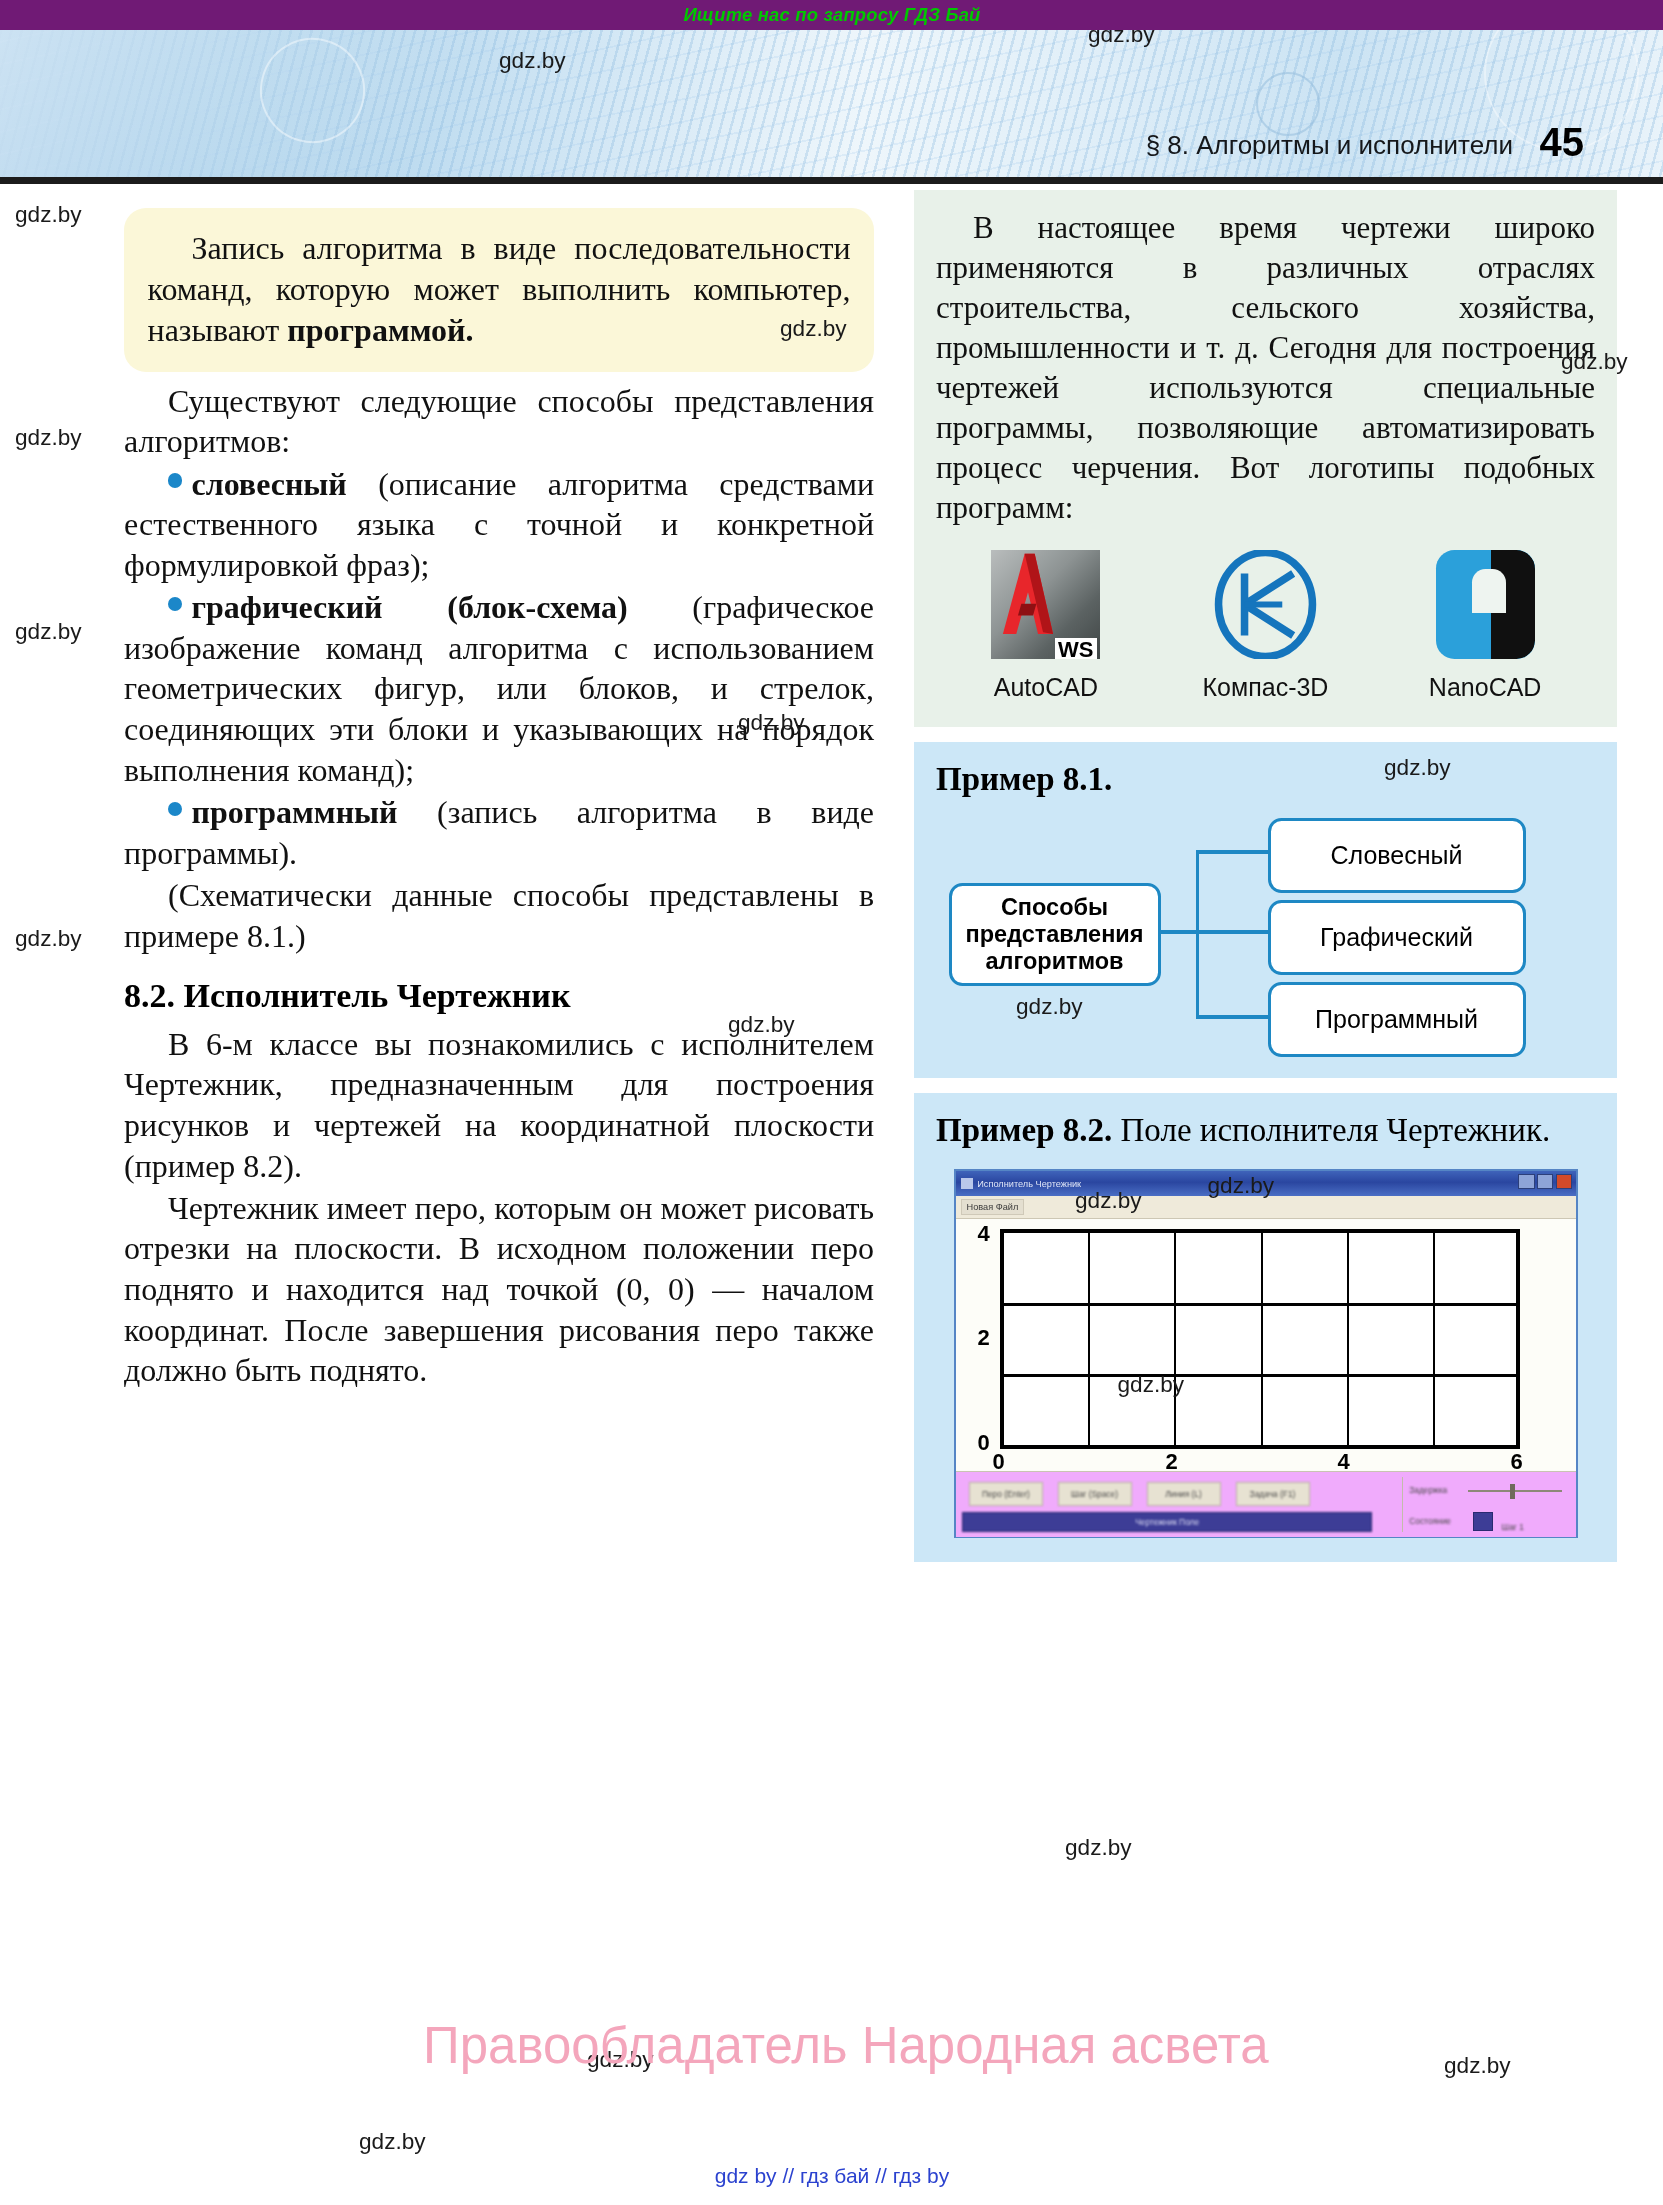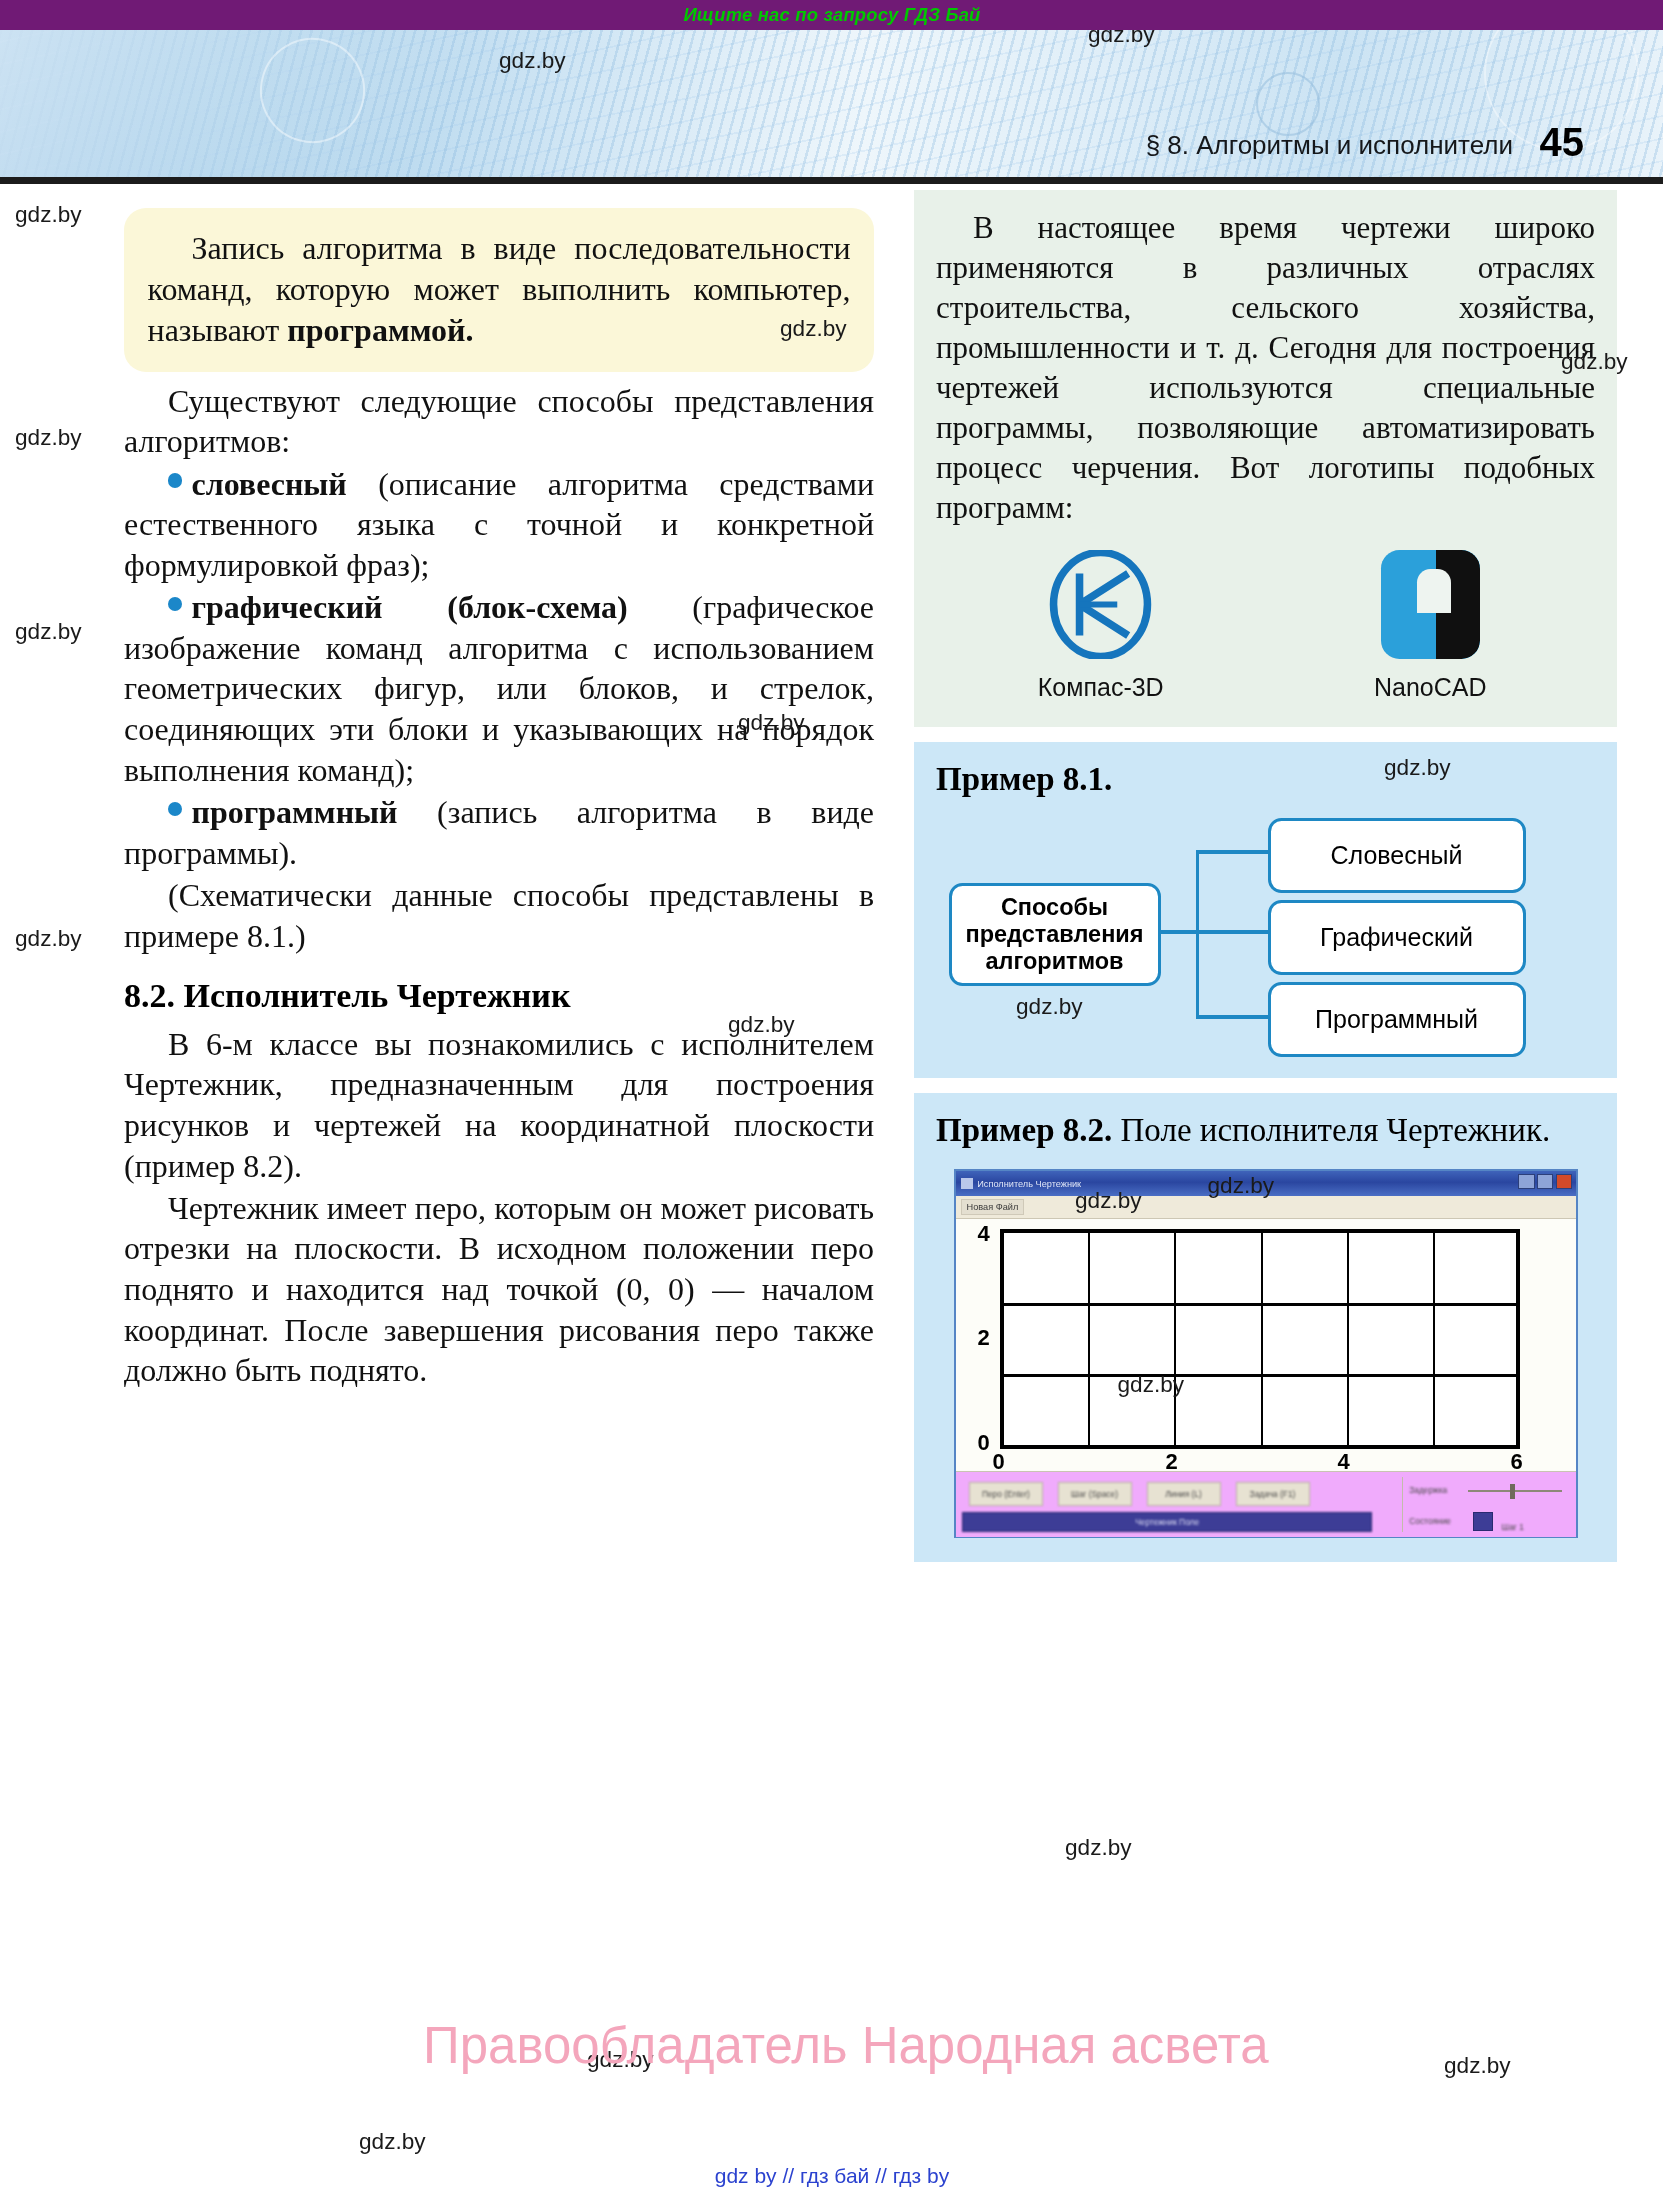--- a/index.html
+++ b/index.html
@@ -296,20 +296,31 @@
     <p class="body-p">Чертежник имеет перо, которым он может рисовать отрезки на плоскости. В исходном положении перо поднято и находится над точкой (0, 0) — началом координат. После завершения рисования перо также должно быть поднято.</p>
   </div>
 
   <div class="col-right">
 
     <div class="green-box">
       <p>В настоящее время чертежи широко применяются в различных отраслях строительства, сельского хозяйства, промышленности и т. д. Сегодня для построения чертежей используются специальные программы, позволяющие автоматизировать процесс черчения. Вот логотипы подобных программ:</p>
 
       <div class="logo-row">
 
+        <div class="logo-cell">
+          <div class="ico-autocad">
+            <svg class="a-glyph" viewBox="0 0 76 104">
+              <polygon points="34,2 8,98 24,98 38,48 50,98 68,98 46,2" fill="#e8262b"></polygon>
+              <polygon points="34,2 46,2 68,98 56,96" fill="#b01418"></polygon>
+              <polygon points="30,62 48,62 44,76 26,76" fill="#8e1013"></polygon>
+            </svg>
+            <span class="ws">WS</span>
+          </div>
+          <span class="logo-caption">AutoCAD</span>
+        </div>
 
         <div class="logo-cell">
           <div class="ico-kompas">
             <svg viewBox="0 0 130 130" width="109" height="109">
               <ellipse cx="65" cy="65" rx="56" ry="62" fill="none" stroke="#1575bd" stroke-width="9"></ellipse>
               <path d="M40 28 L40 102 M40 65 L98 28 M40 65 L98 102" fill="none" stroke="#1575bd" stroke-width="9"></path>
               <path d="M40 65 L85 65" fill="none" stroke="#1575bd" stroke-width="7"></path>
             </svg>
           </div>
           <span class="logo-caption">Компас-3D</span>

